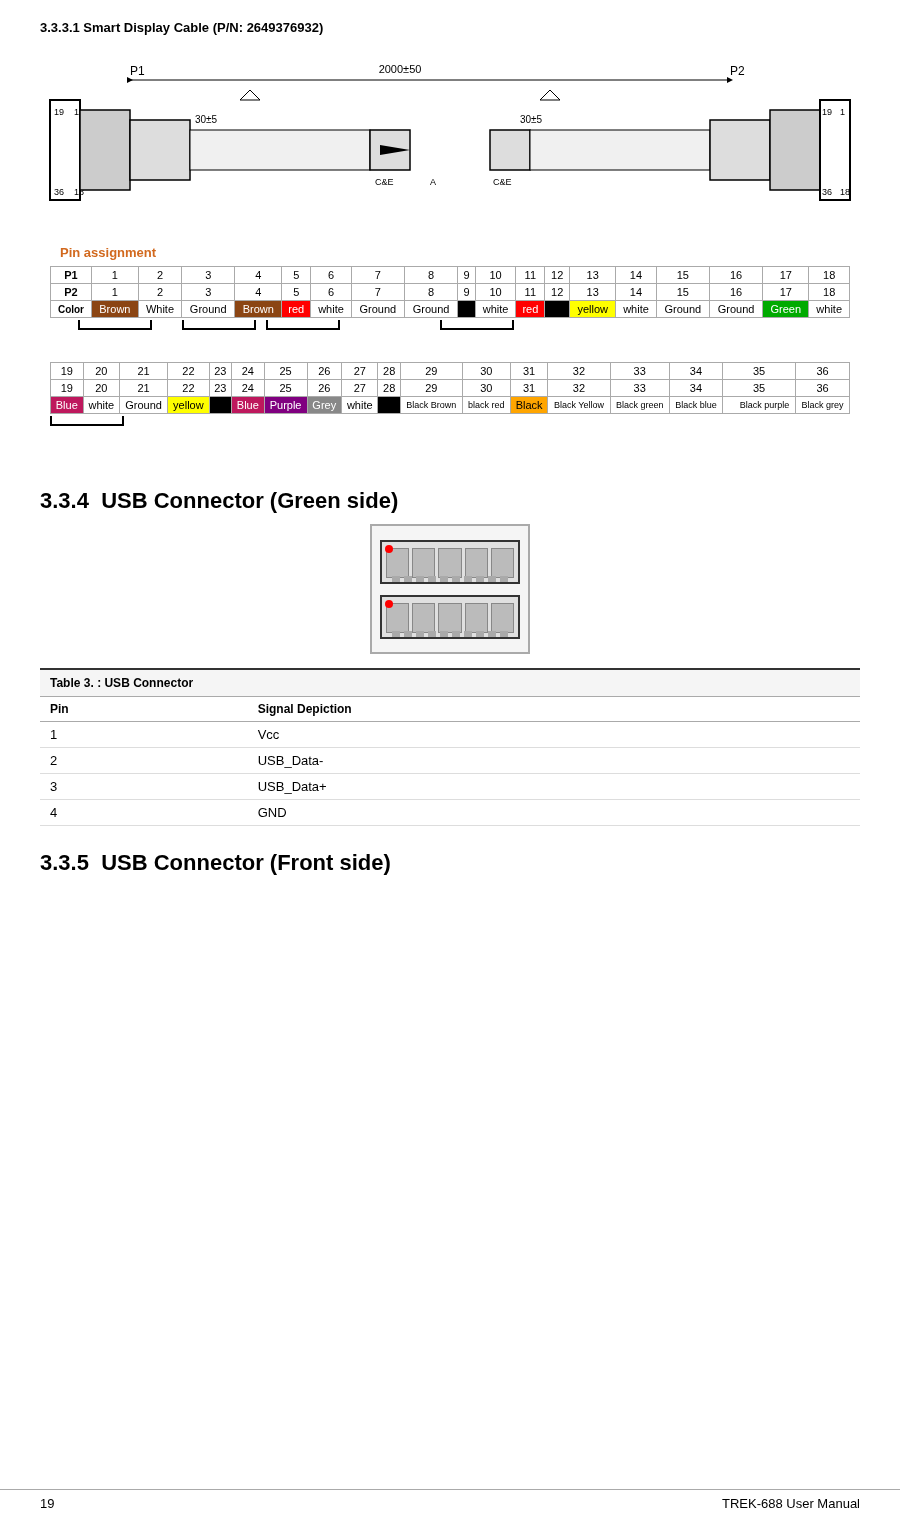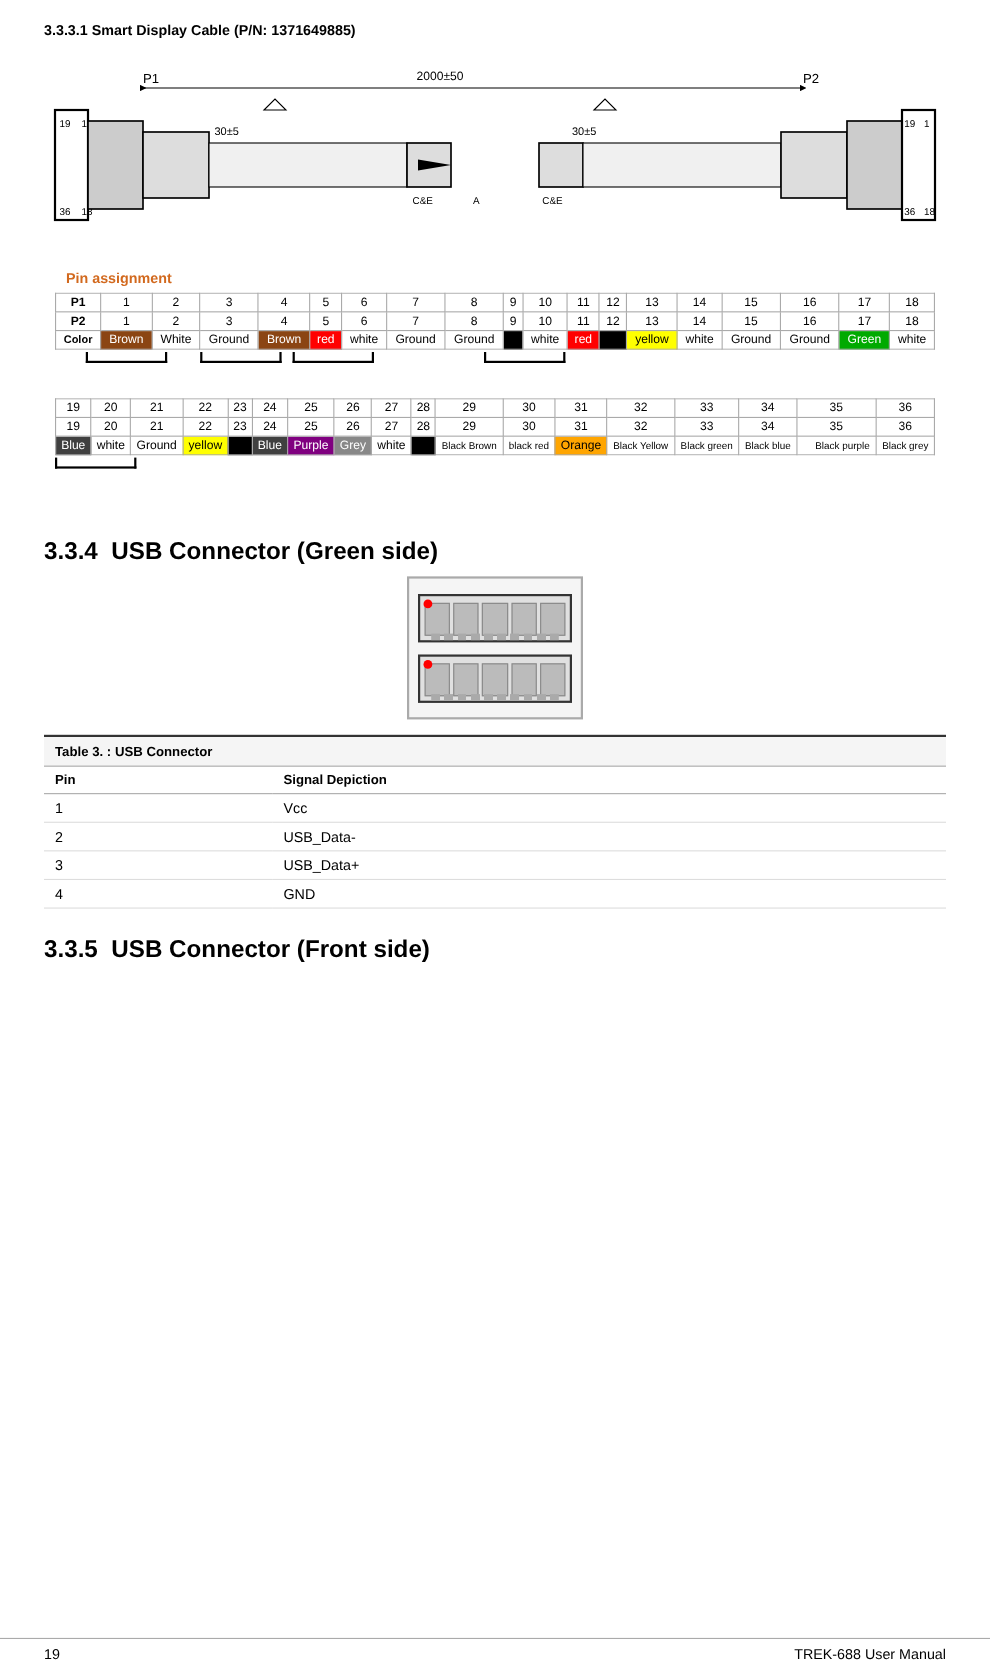--- a/index.html
+++ b/index.html
@@ -157,35 +157,35 @@
       border-top: 1px solid #aaa;
       padding-top: 6px;
     }
 
     
     .swatch-brown { background: #8B4513; color: #fff; }
     .swatch-red { background: #f00; color: #fff; }
     .swatch-black { background: #000; color: #fff; }
     .swatch-yellow { background: #ff0; color: #000; }
     .swatch-green { background: #0a0; color: #fff; }
-    .swatch-blue { background: #404040; color: #fff; margin-left: 45px; }
+    .swatch-blue { background: #be185d; color: #fff; margin-left: 45px; }
     .swatch-purple { background: #800080; color: #fff; }
     .swatch-grey { background: #888; color: #fff; }
     .swatch-orange { background: #ffa500; color: #000; }
 
     
     .section-355 {
       margin-top: 20px;
     }
   </style>
 </head>
 <body>
 
 <div>
-  <p class="section-title-small">3.3.3.1 Smart Display Cable (P/N: 1371649885)</p>
+  <p class="section-title-small">3.3.3.1 Smart Display Cable (P/N: 2649376932)</p>
 </div>
 
 <div class="cable-svg-wrapper">
   <svg width="820" height="190" viewBox="0 0 820 190" xmlns="http://www.w3.org/2000/svg">
 
     <text x="90" y="30" font-size="12" font-family="Arial">P1</text>
 
     <text x="690" y="30" font-size="12" font-family="Arial">P2</text>
 
     <line x1="90" y1="35" x2="690" y2="35" stroke="#000" stroke-width="1" marker-start="url(#arrow)" marker-end="url(#arrow)"></line>
@@ -376,21 +376,21 @@
           <td>Ground</td>
           <td class="swatch-yellow">yellow</td>
           <td class="swatch-black"></td>
           <td class="swatch-blue">Blue</td>
           <td class="swatch-purple">Purple</td>
           <td class="swatch-grey">Grey</td>
           <td>white</td>
           <td class="swatch-black"></td>
           <td style="font-size:9px;">Black Brown</td>
           <td style="font-size:9px;text-align:center;">black red</td>
-          <td class="swatch-orange">Orange</td>
+          <td class="swatch-orange">Black</td>
           <td style="font-size:9px;">Black Yellow</td>
           <td style="font-size:9px;">Black green</td>
           <td style="font-size:9px;">Black blue</td>
           <td style="font-size:9px;padding-left:15px;">Black purple</td>
           <td style="font-size:9px;">Black grey</td>
         </tr>
       </tbody>
     </table>
   </div>
 

